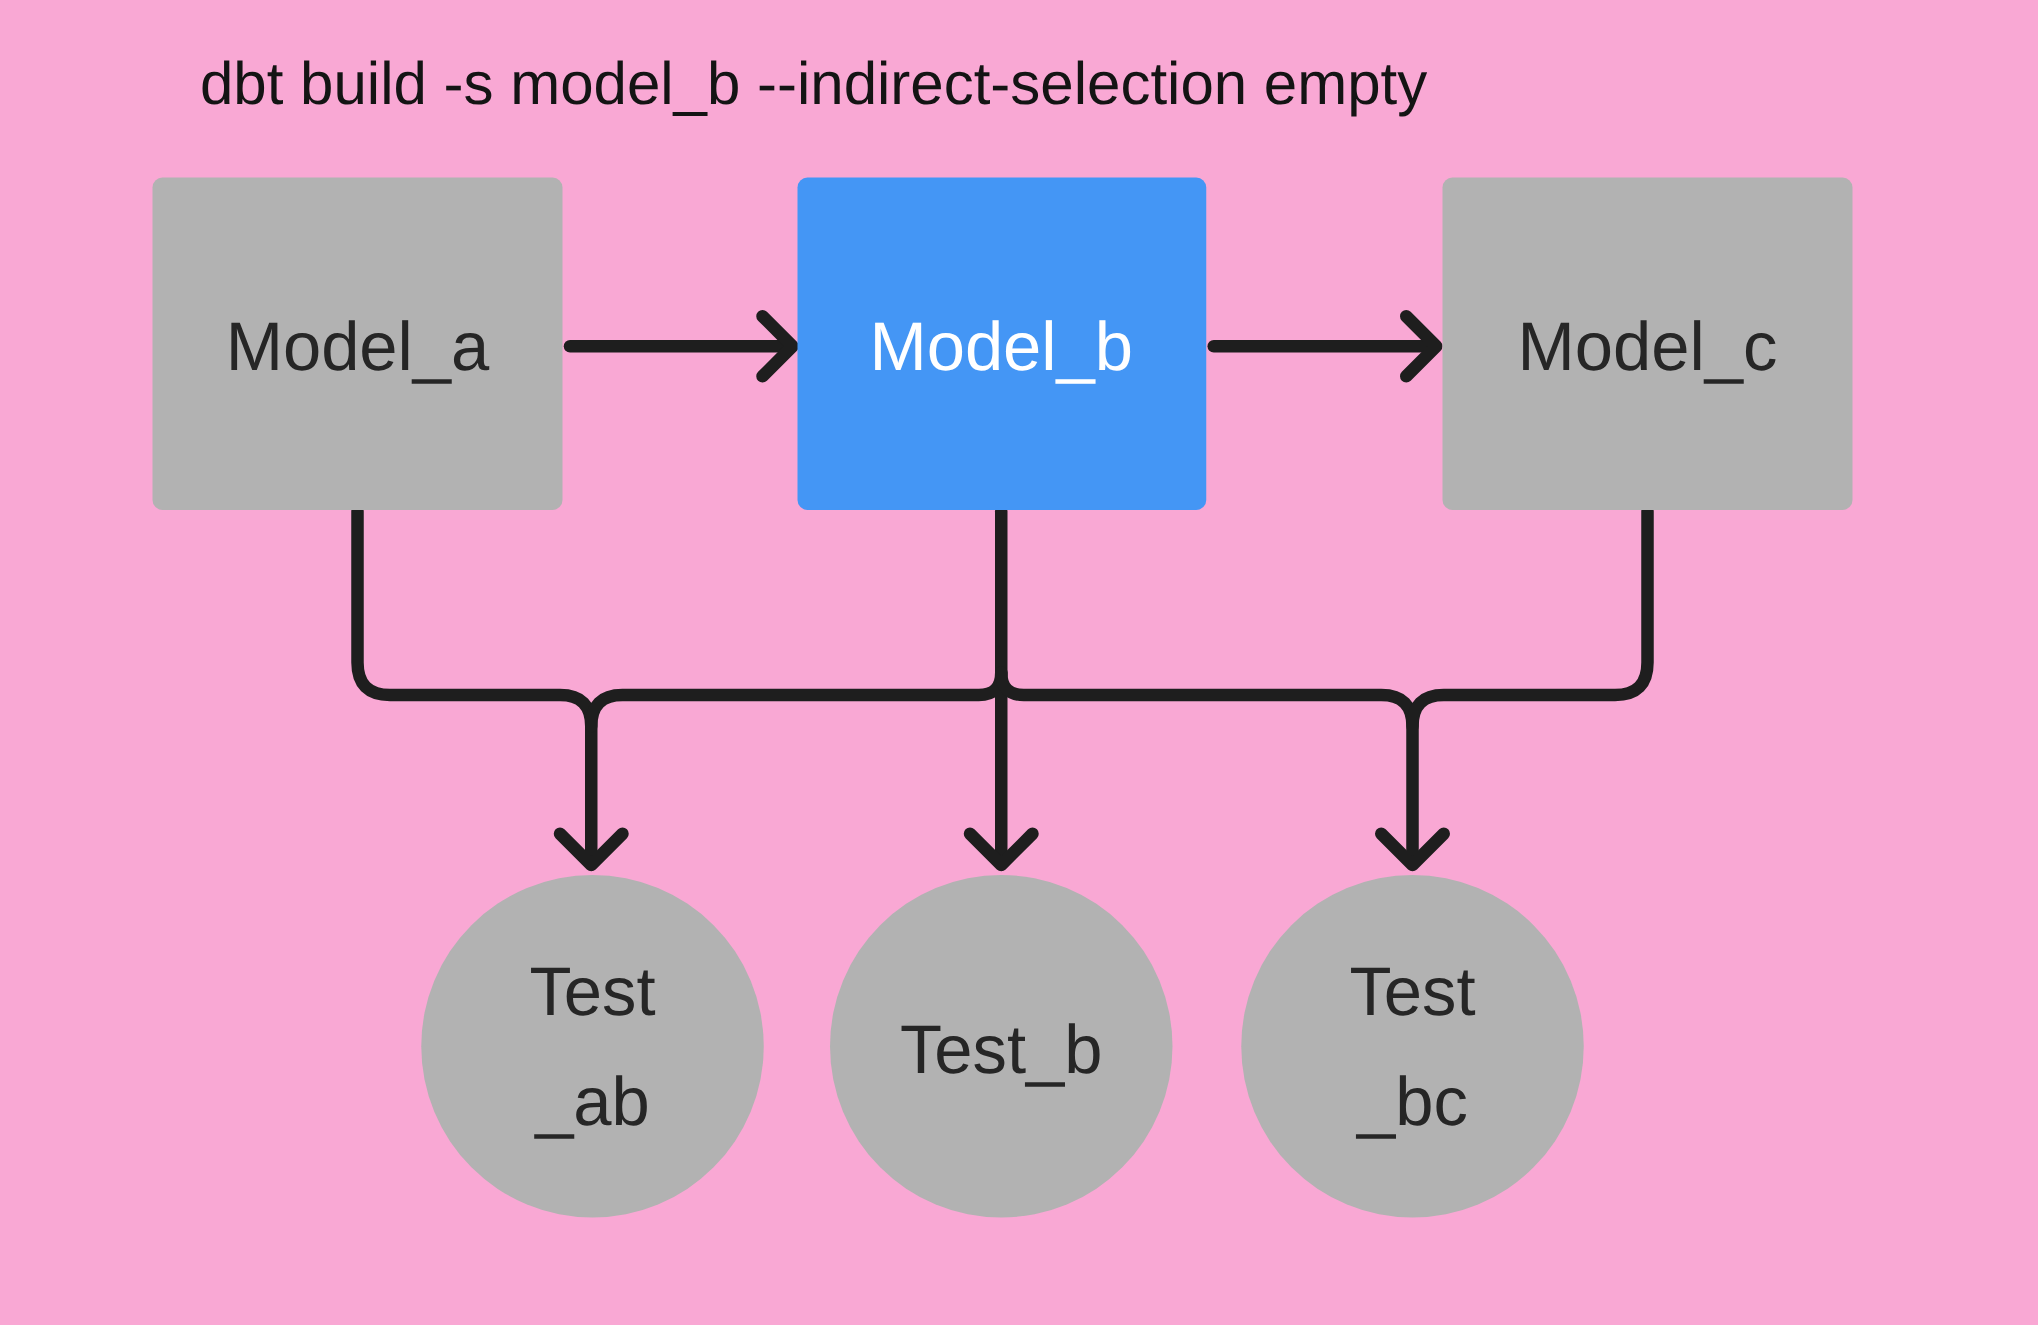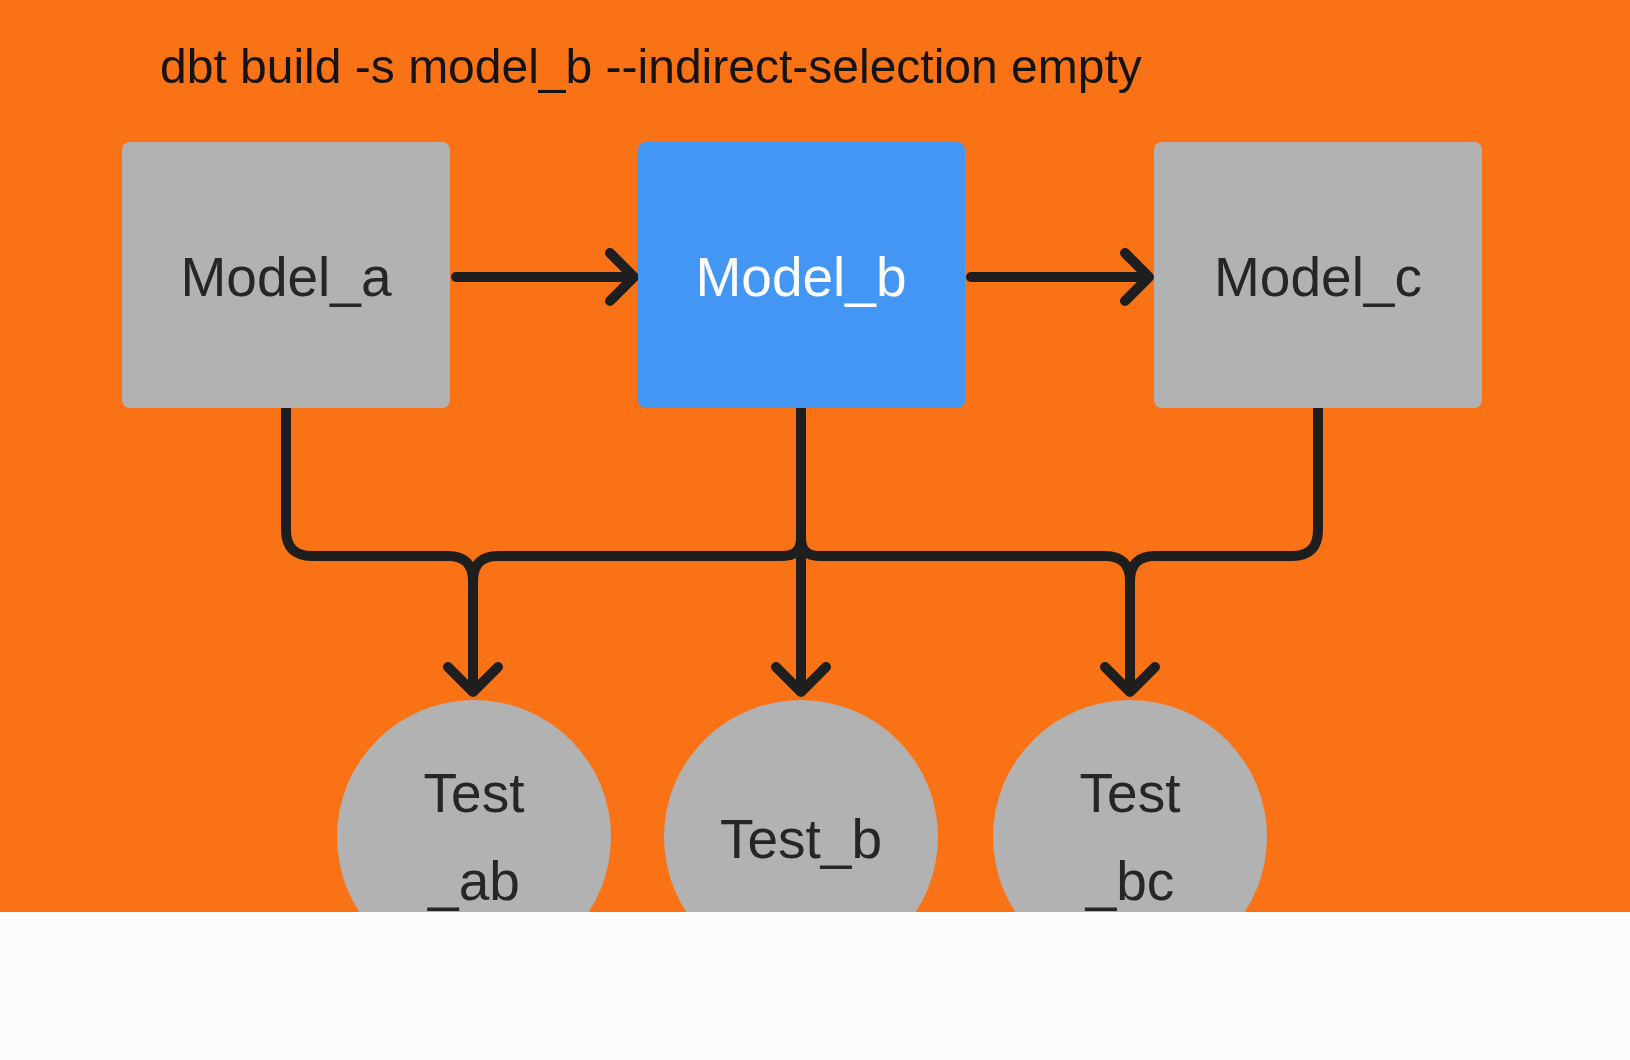--- a/index.html
+++ b/index.html
@@ -3,22 +3,22 @@
 <meta charset="utf-8">
 <style>
   html, body {
     margin: 0;
     padding: 0;
     background: #FCFCFC;
   }
   .stage {
     position: relative;
     width: 1630px;
-    height: 912px;
-    background: #f97316;
+    height: 1060px;
+    background: #f9a8d4;
     overflow: hidden;
     font-family: "Liberation Sans", sans-serif;
   }
   svg { display: block; }
   text {
     font-family: "Liberation Sans", sans-serif;
   }
   .title-text {
     font-size: 48px;
     font-weight: 500;

